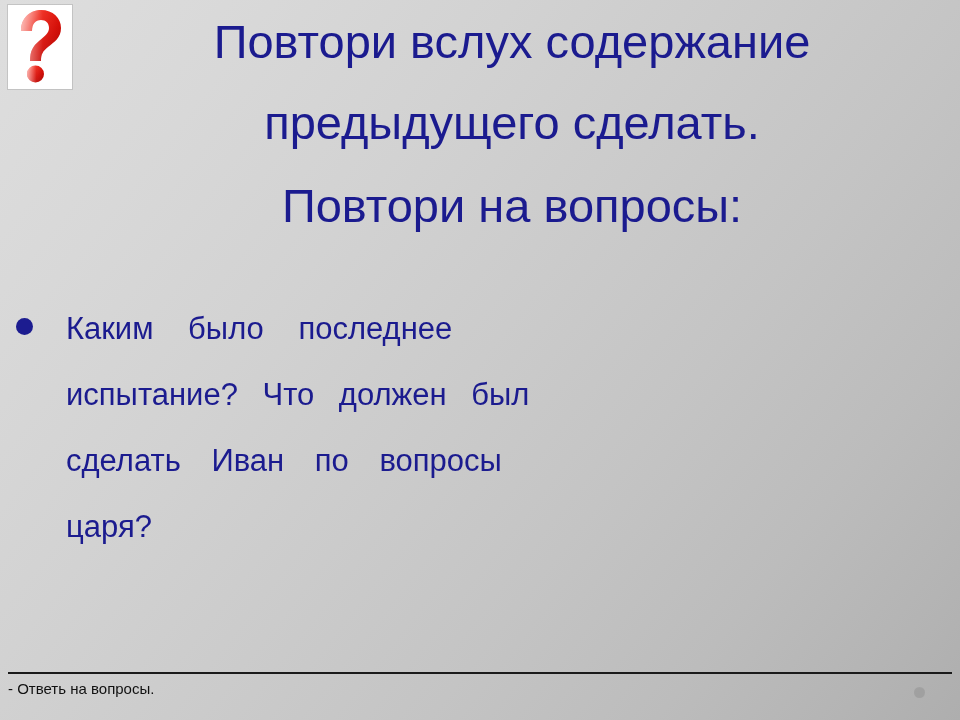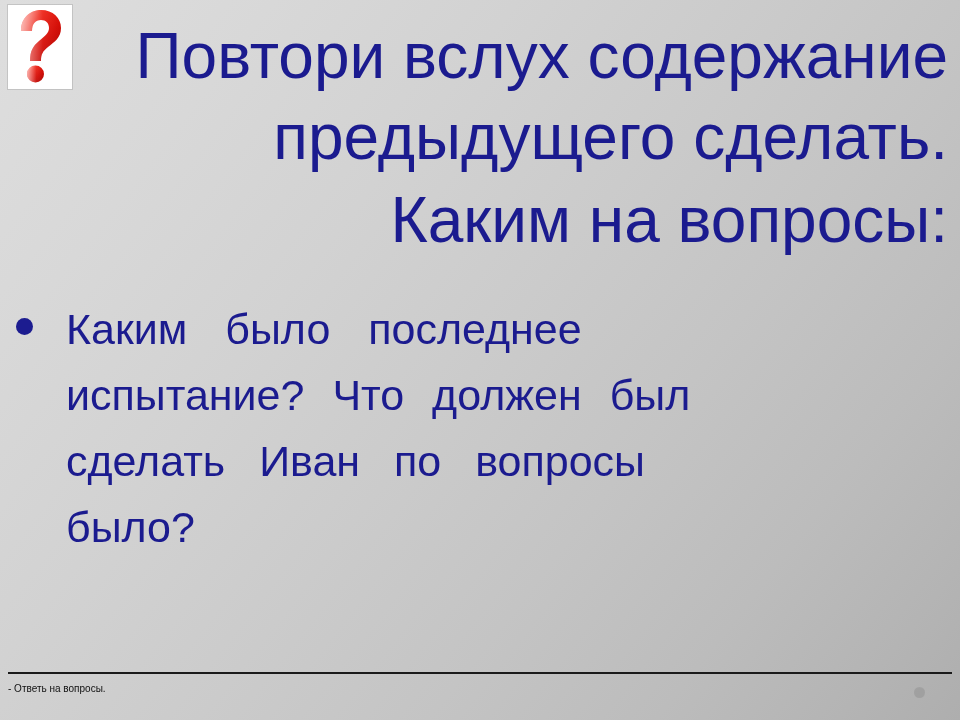--- a/index.html
+++ b/index.html
@@ -39,25 +39,25 @@
   #qmark-image svg {
     display: block;
     width: 64px;
     height: 84px;
   }
 
   
   #title-block {
     position: absolute;
     left: 76px;
-    top: 16px;
+    top: 2px;
     width: 872px;
-    text-align: right;
+    text-align: center;
     color: #1b1b8f;
-    font-size: 64px;
+    font-size: 47px;
     line-height: 80px;
     letter-spacing: 0px;
     white-space: nowrap;
   }
   #title-block .title-line {
     display: block;
   }
   #title-block .title-line.l2 { line-height: 82px; }
   #title-block .title-line.l3 { line-height: 84px; }
 
@@ -77,21 +77,21 @@
     left: 8px;
     top: 22px;
     width: 17px;
     height: 17px;
     border-radius: 50%;
     background: #1c1c90;
   }
   .bullet-text {
     display: block;
     color: #1b1b8f;
-    font-size: 43px;
+    font-size: 31px;
     line-height: 66px;
     text-align: justify;
     text-align-last: left;
     word-spacing: 1px;
   }
   .bullet-text .tline {
     display: block;
     white-space: nowrap;
   }
   .bullet-text .tline.j1 { word-spacing: 26px; }
@@ -107,21 +107,21 @@
     width: 944px;
     height: 0;
     border-top: 2px solid #1a1a1a;
   }
   #footer-note {
     position: absolute;
     left: 8px;
     top: 678px;
     width: 700px;
     color: #111111;
-    font-size: 10px;
+    font-size: 15px;
     line-height: 22px;
     white-space: nowrap;
   }
   #footer-dot {
     position: absolute;
     left: 914px;
     top: 687px;
     width: 11px;
     height: 11px;
     border-radius: 50%;
@@ -174,31 +174,31 @@
                Z" fill="url(#qgloss)"></path>
 
       <circle cx="27.5" cy="69" r="8.5" fill="url(#qgrad)"></circle>
       <circle cx="27.5" cy="69" r="8.5" fill="url(#qgloss)"></circle>
     </svg>
   </div>
 
   <div id="title-block">
     <span class="title-line l1">Повтори вслух содержание</span>
     <span class="title-line l2">предыдущего сделать.</span>
-    <span class="title-line l3">Каким на вопросы:</span>
+    <span class="title-line l3">Повтори на вопросы:</span>
   </div>
 
   <div id="body-block">
     <div class="bullet-row">
       <span class="bullet-marker"></span>
       <span class="bullet-text">
         <span class="tline j1">Каким было последнее</span>
         <span class="tline j2">испытание? Что должен был</span>
         <span class="tline j3">сделать Иван по вопросы</span>
-        <span class="tline j4">было?</span>
+        <span class="tline j4">царя?</span>
       </span>
     </div>
   </div>
 
   <div id="footer-rule"></div>
   <div id="footer-note">- Ответь на вопросы.</div>
   <div id="footer-dot"></div>
 
 </div>
 

